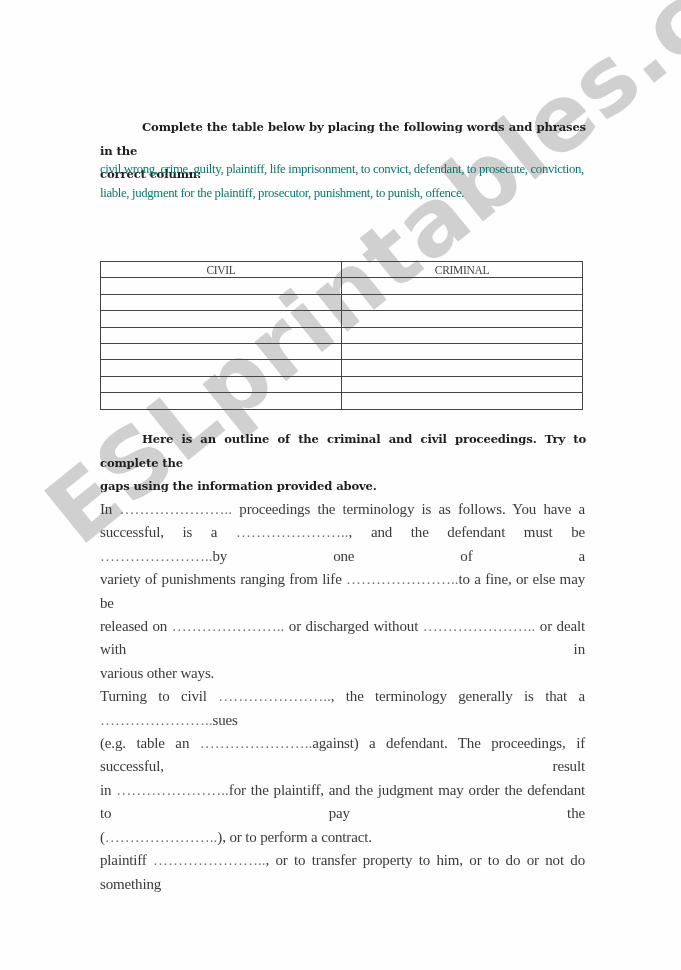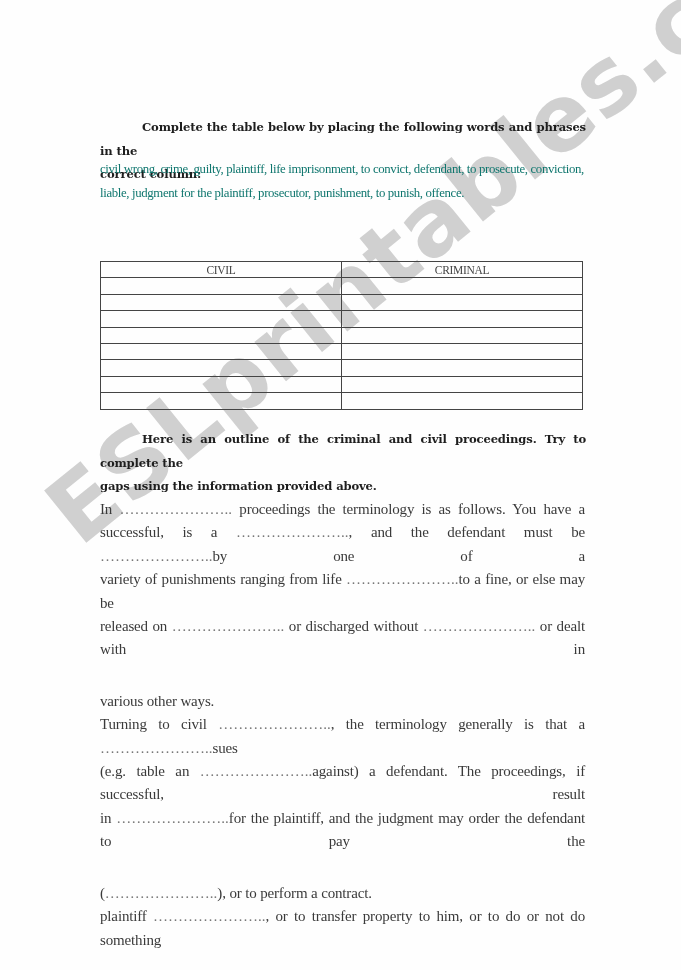--- a/index.html
+++ b/index.html
@@ -37,21 +37,21 @@
     }
     .gap { color: #777; letter-spacing: 0px; }
     .watermark {
       position: absolute; left: 60px; top: 470px;
       font-family: "DejaVu Sans", "Liberation Sans", sans-serif;
       font-weight: bold; font-size: 92px; color: #c9c9c9; opacity: 0.85;
       transform: rotate(-39deg); transform-origin: left center;
       white-space: nowrap; letter-spacing: 1px; pointer-events: none;
     }
     .line { display: block; text-align: justify; text-align-last: justify; }
-    .line.last { text-align-last: left; margin-top: 28px; }
+    .line.last { text-align-last: left; }
   </style>
 </head>
 <body>
 
 <div class="page">
 
   <div class="watermark">ESLprintables.com</div>
 
   <div class="heading" style="top:116px;">
     <span class="indent"></span><span>Complete the table below by placing the following words and phrases in the</span><br>

